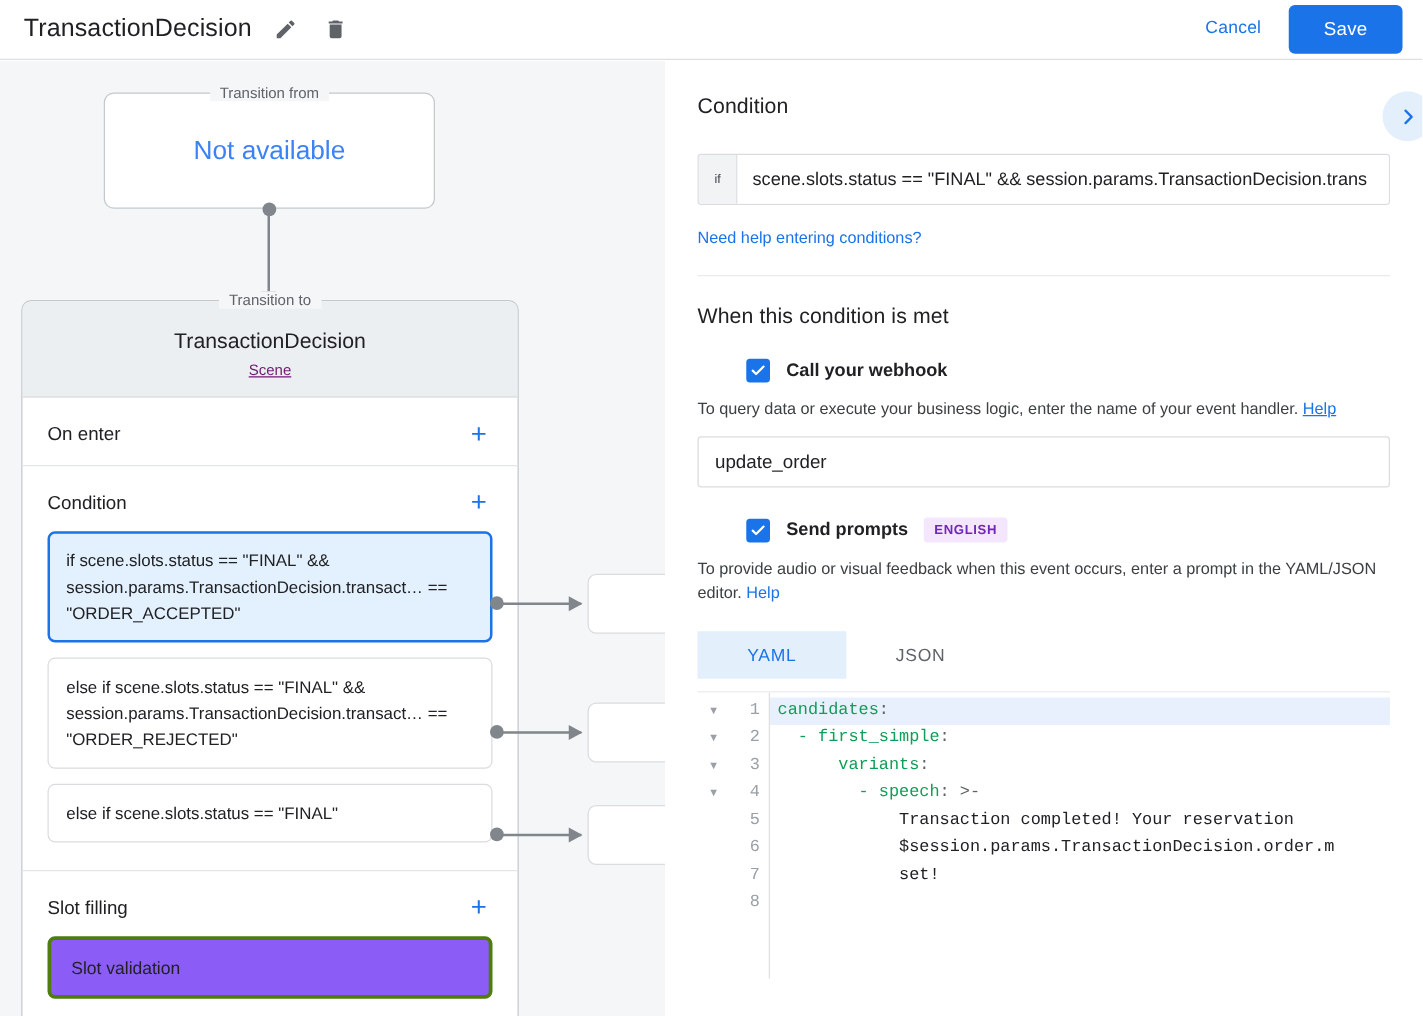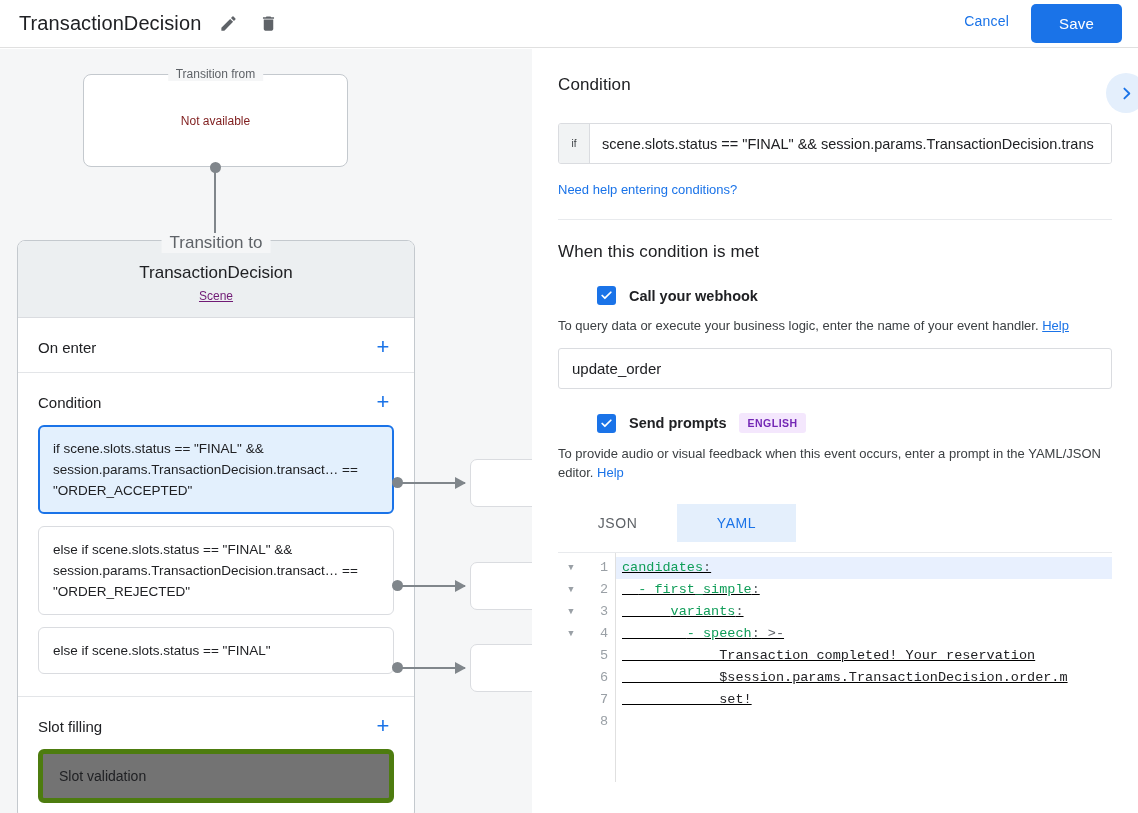--- a/index.html
+++ b/index.html
@@ -59,21 +59,21 @@
     background: #ffffff;
   }
   .fs-legend {
     position: absolute; top: -8px; left: 50%; transform: translateX(-50%);
     background: #f5f6f7; padding: 0 8px;
     font-size: 12px; color: #5f6368; white-space: nowrap;
   }
   #box-from { left: 83px; top: 25px; width: 265px; height: 93px; }
   #box-from .body {
     height: 100%; display: flex; align-items: center; justify-content: center;
-    font-size: 12px; color: #7f1d1d;
+    font-size: 21px; color: #3b82f6;
   }
   
   .conn-dot {
     position: absolute; width: 11px; height: 11px; border-radius: 50%;
     background: #80868b;
   }
   #dot-from { left: 210px; top: 113px; }
   .v-arrow {
     position: absolute; left: 214px; top: 118px; width: 2px; height: 67px;
     background: #80868b;
@@ -86,21 +86,21 @@
 
   
   #scene-card {
     position: absolute; left: 17px; top: 191px; width: 398px; height: 580px;
     background: #fff; border: 1px solid #c4c9ce; border-radius: 8px;
     overflow: hidden;
   }
   #scene-legend {
     position: absolute; left: 216px; top: 184px; transform: translateX(-50%);
     background: #f5f6f7; padding: 0 8px; z-index: 3;
-    font-size: 17px; color: #5f6368; white-space: nowrap;
+    font-size: 12px; color: #5f6368; white-space: nowrap;
   }
   .scene-head {
     background: #eceff1; padding: 22px 0 14px; text-align: center;
     border-bottom: 1px solid #dadce0;
   }
   .scene-name { font-size: 17px; color: #202124; }
   .scene-sub { font-size: 12px; color: #701a75; margin-top: 6px; text-decoration: underline; }
 
   .sect { border-bottom: 1px solid #e3e5e8; padding: 0 0 8px; }
   .sect-head {
@@ -116,21 +116,21 @@
   .cond-item {
     border: 1px solid #dadce0; border-radius: 6px; background: #fff;
     padding: 12px 14px; margin-bottom: 12px;
     font-size: 13.5px; color: #202124; line-height: 21px;
     word-break: break-word; cursor: pointer;
   }
   .cond-item.selected {
     background: #e3f0fd; border: 2px solid #1a73e8; padding: 11px 13px;
   }
   .slot-item {
-    border: 5px solid #4d7c0f; border-radius: 6px; background: #737373;
+    border: 3px solid #4d7c0f; border-radius: 6px; background: #8b5cf6;
     padding: 14px 16px; font-size: 14px; color: #202124; cursor: pointer;
   }
 
   
   .target-box {
     position: absolute; left: 470px; width: 120px; height: 48px;
     border: 1px solid #dadce0; border-radius: 7px; background: #fff;
   }
   .h-conn { position: absolute; height: 2px; background: #80868b; }
   .h-conn:after {
@@ -222,21 +222,21 @@
     color: #9aa0a6; font-size: 9px; cursor: pointer;
   }
   .gutter {
     width: 32px; background: #fff; border-right: 1px solid #e0e0e0;
     padding-top: 4px; text-align: right; padding-right: 7px; flex: none;
     color: #9aa0a6;
   }
   .gutter div { height: 22px; }
   .code {
     flex: 1; padding-top: 4px; background: #fff; position: relative;
-    overflow: hidden; white-space: pre; text-decoration: underline;
+    overflow: hidden; white-space: pre;
   }
   .code .ln { height: 22px; padding-left: 6px; color: #202124; }
   .code .ln.hl { background: #e8f0fe; }
   .k { color: #0f9d58; }
   .p { color: #5f6368; }
 </style>
 </head>
 <body>
 
 <div class="app">
@@ -370,22 +370,22 @@
         </span>
         <span class="chk-label">Send prompts</span>
         <span class="badge">ENGLISH</span>
       </div>
       <div class="desc">
         <span>To provide audio or visual feedback when this event occurs, enter a prompt in the YAML/JSON editor.</span>
         <a class="plain">Help</a>
       </div>
 
       <div class="tabs">
+        <button class="tab active">YAML</button>
         <button class="tab">JSON</button>
-        <button class="tab active">YAML</button>
       </div>
 
       
       <div class="editor">
         <div class="fold-col">
           <div class="fold">▼</div>
           <div class="fold">▼</div>
           <div class="fold">▼</div>
           <div class="fold">▼</div>
         </div>

